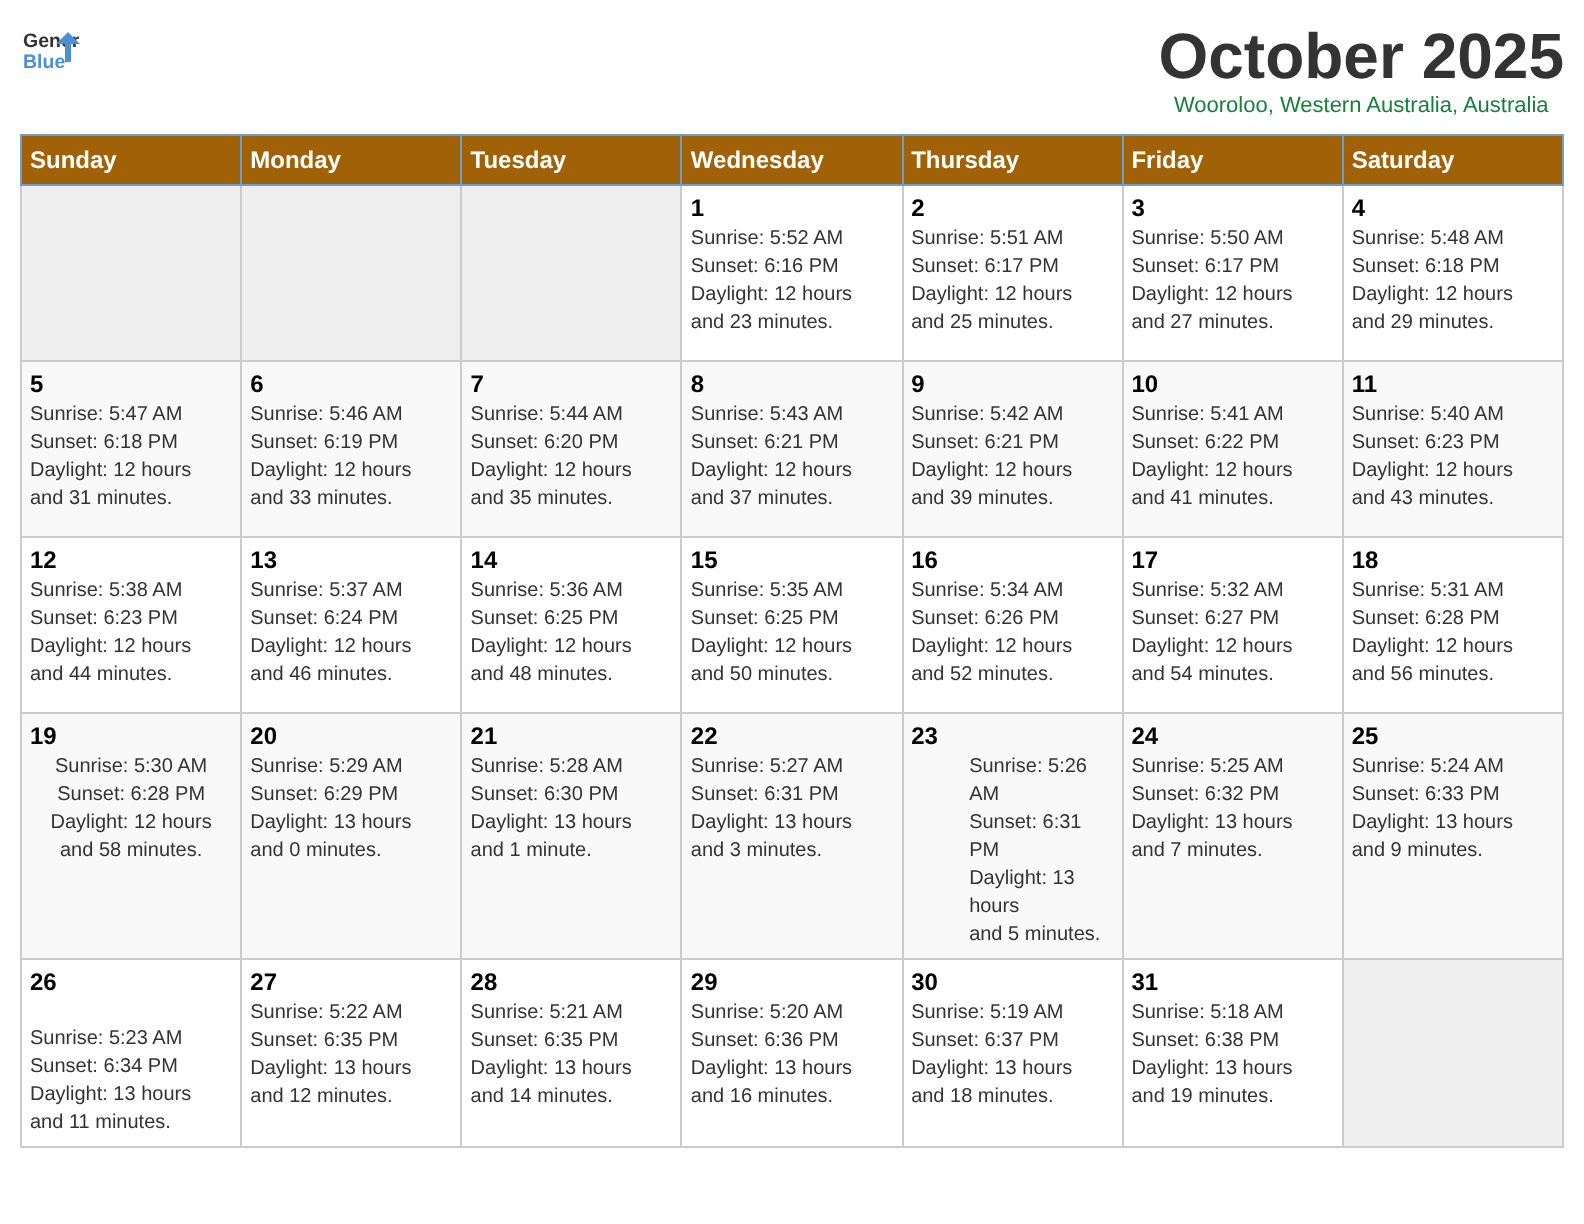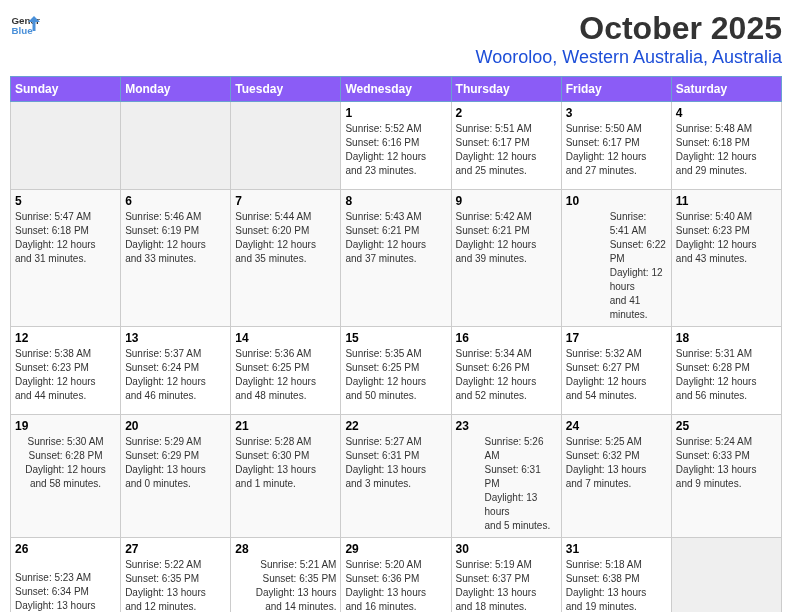--- a/index.html
+++ b/index.html
@@ -19,38 +19,38 @@
     .logo {
       display: flex;
       align-items: center;
     }
     .logo-icon {
       width: 30px;
       height: 30px;
       margin-right: 4px;
     }
     .title-block {
-      text-align: right;
+      text-align: center;
     }
     .month-title {
       font-size: 32px;
       font-weight: bold;
       color: #333;
     }
     .location-title {
-      font-size: 18px;
-      color: #1d4ed8;
+      font-size: 11px;
+      color: #15803d;
     }
     table {
       width: 100%;
       border-collapse: collapse;
       font-size: 10.5px;
     }
     thead tr th {
-      background: #8b5cf6;
+      background: #a16207;
       color: #fff;
       padding: 5px 4px;
       text-align: left;
       font-size: 12px;
       border: 1px solid #6a9fd1;
     }
     tbody tr td {
       border: 1px solid #ccc;
       vertical-align: top;
       padding: 4px;
@@ -176,21 +176,21 @@
         </td>
         <td>
           <span class="day-number">9</span>
           <div class="day-info" style="white-space: pre-line;">Sunrise: 5:42 AM
 Sunset: 6:21 PM
 Daylight: 12 hours
 and 39 minutes.</div>
         </td>
         <td>
           <span class="day-number">10</span>
-          <div class="day-info" style="white-space: pre-line; margin-left: 44px;">Sunrise: 5:41 AM
+          <div class="day-info" style="white-space: pre-line;">Sunrise: 5:41 AM
 Sunset: 6:22 PM
 Daylight: 12 hours
 and 41 minutes.</div>
         </td>
         <td>
           <span class="day-number">11</span>
           <div class="day-info" style="white-space: pre-line;">Sunrise: 5:40 AM
 Sunset: 6:23 PM
 Daylight: 12 hours
 and 43 minutes.</div>
@@ -308,21 +308,21 @@
         </td>
         <td>
           <span class="day-number">27</span>
           <div class="day-info" style="white-space: pre-line;">Sunrise: 5:22 AM
 Sunset: 6:35 PM
 Daylight: 13 hours
 and 12 minutes.</div>
         </td>
         <td>
           <span class="day-number">28</span>
-          <div class="day-info" style="white-space: pre-line; text-align: right;">Sunrise: 5:21 AM
+          <div class="day-info" style="white-space: pre-line;">Sunrise: 5:21 AM
 Sunset: 6:35 PM
 Daylight: 13 hours
 and 14 minutes.</div>
         </td>
         <td>
           <span class="day-number">29</span>
           <div class="day-info" style="white-space: pre-line;">Sunrise: 5:20 AM
 Sunset: 6:36 PM
 Daylight: 13 hours
 and 16 minutes.</div>

